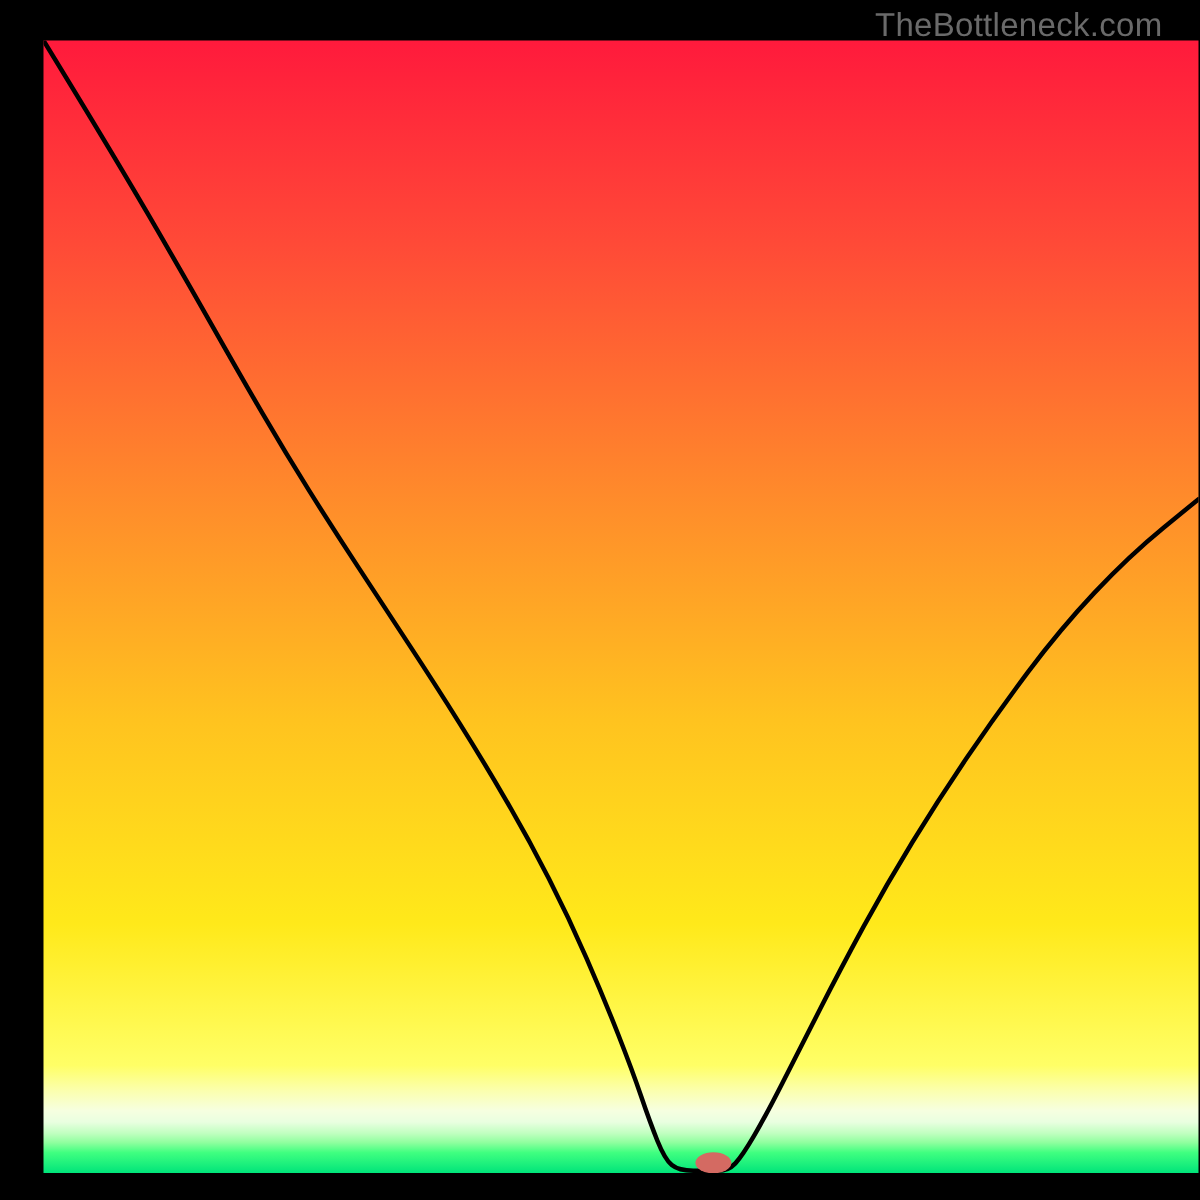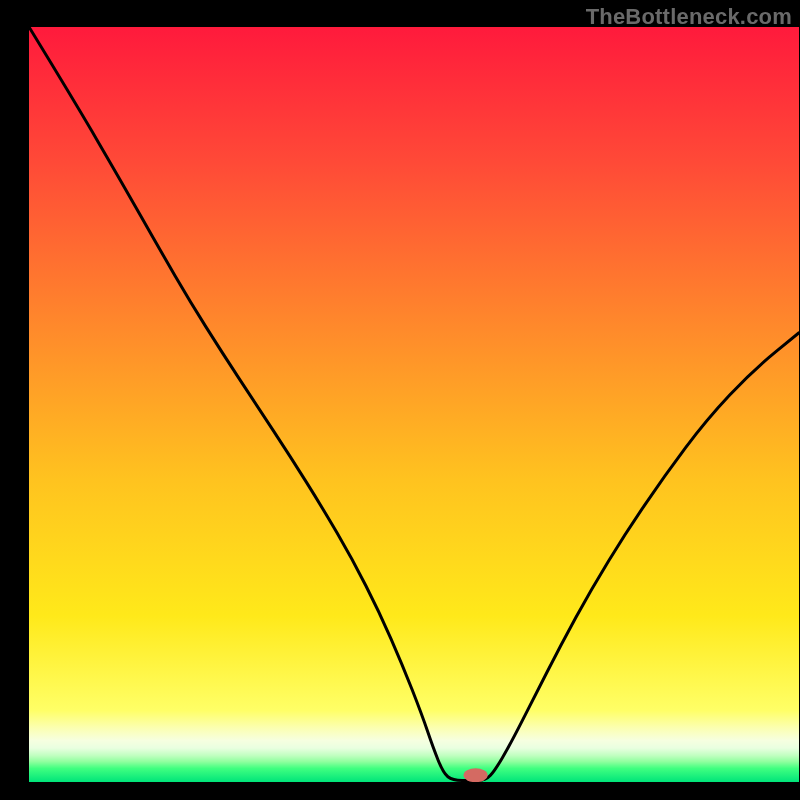--- a/index.html
+++ b/index.html
@@ -13,24 +13,24 @@
   }
   .frame {
     position: relative;
     width: 800px;
     height: 800px;
     background: #000;
   }
   .watermark {
     position: absolute;
     top: 4px;
-    right: 8px;
+    right: 25px;
     color: #6a6a6a;
     font-size: 22px;
-    font-weight: 700;
+    font-weight: 400;
     letter-spacing: 0.2px;
     z-index: 10;
   }
   svg {
     position: absolute;
     top: 0;
     left: 0;
   }
 </style>
 </head>

